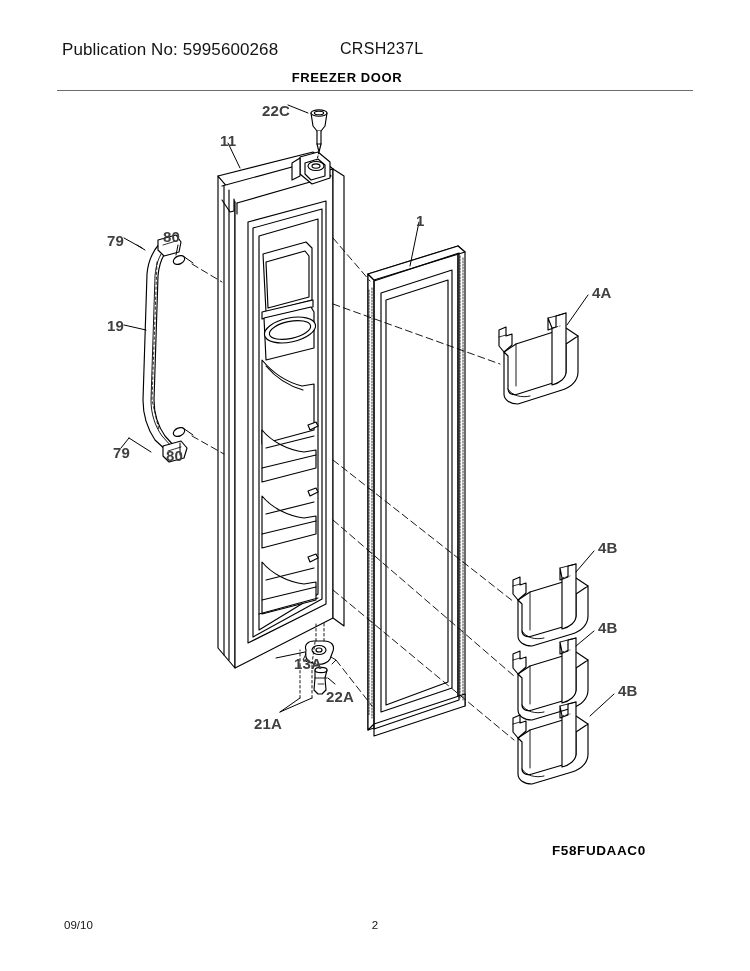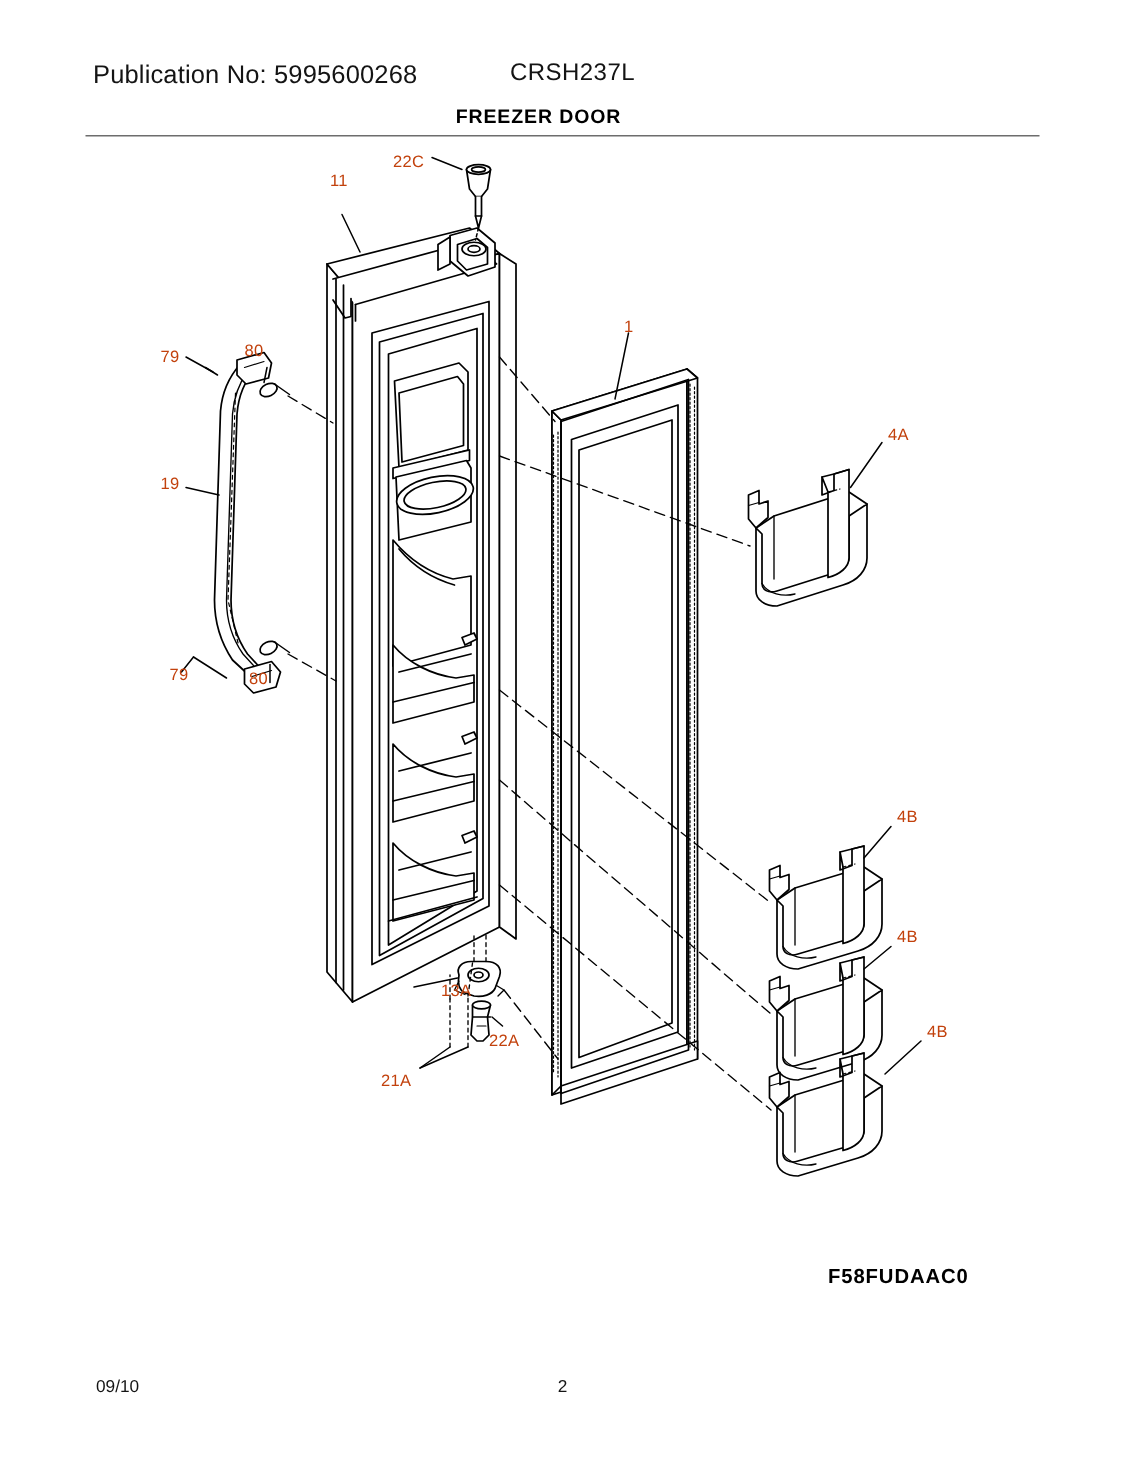--- a/index.html
+++ b/index.html
@@ -32,21 +32,21 @@
     position: absolute;
     left: 340px;
     top: 40px;
     font-size: 16px;
     letter-spacing: 0.3px;
     color: #141414;
     white-space: nowrap;
   }
   .hdr-title {
     position: absolute;
-    left: 12px;
+    left: 0;
     top: 70px;
     width: 694px;
     text-align: center;
     font-size: 13px;
     font-weight: bold;
     letter-spacing: 0.6px;
     color: #000000;
   }
   .hdr-rule {
     position: absolute;
@@ -84,23 +84,23 @@
   }
   svg.art {
     position: absolute;
     left: 0;
     top: 0;
     width: 750px;
     height: 971px;
   }
   .callout {
     position: absolute;
-    font-size: 11px;
-    font-weight: normal;
-    color: #c2410c;
+    font-size: 15px;
+    font-weight: bold;
+    color: #404040;
     letter-spacing: 0.2px;
     white-space: nowrap;
   }
 </style>
 </head>
 <body>
 
 <div id="page">
 
   <div class="hdr-pub">Publication No: 5995600268</div>
@@ -332,21 +332,21 @@
 
       <path d="M316 641 L316 624" stroke-width="0.9" stroke-dasharray="2.5,2.5"></path>
       <path d="M324 641 L324 622" stroke-width="0.9" stroke-dasharray="2.5,2.5"></path>
 
       <path d="M336 660 L372 706" stroke-width="0.9" stroke-dasharray="7,4"></path>
 
     </g>
   </svg>
 
   <div class="callout" style="left:262px; top:102px;">22C</div>
-  <div class="callout" style="left:220px; top:115px;">11</div>
+  <div class="callout" style="left:220px; top:132px;">11</div>
   <div class="callout" style="left:416px; top:212px;">1</div>
   <div class="callout" style="left:107px; top:232px;">79</div>
   <div class="callout" style="left:163px; top:228px;">80</div>
   <div class="callout" style="left:592px; top:284px;">4A</div>
   <div class="callout" style="left:107px; top:317px;">19</div>
   <div class="callout" style="left:113px; top:444px;">79</div>
   <div class="callout" style="left:166px; top:447px;">80</div>
   <div class="callout" style="left:598px; top:539px;">4B</div>
   <div class="callout" style="left:598px; top:619px;">4B</div>
   <div class="callout" style="left:258px; top:655px;margin-left:36px;">13A</div>

